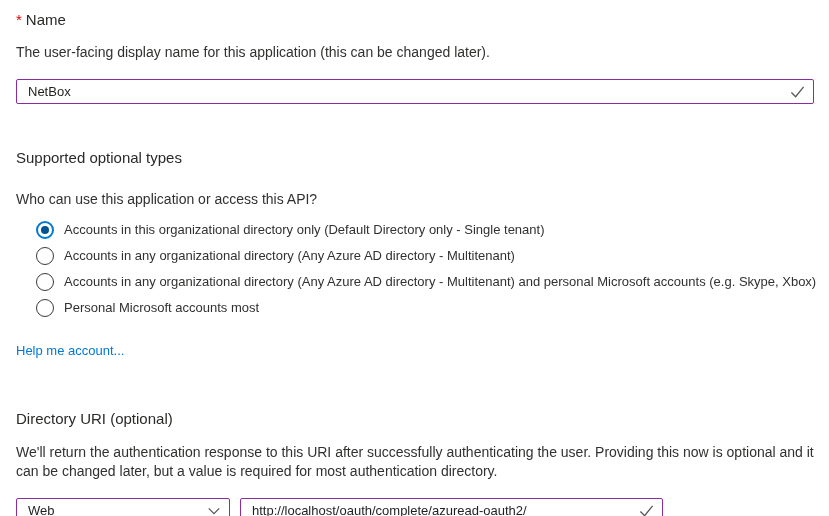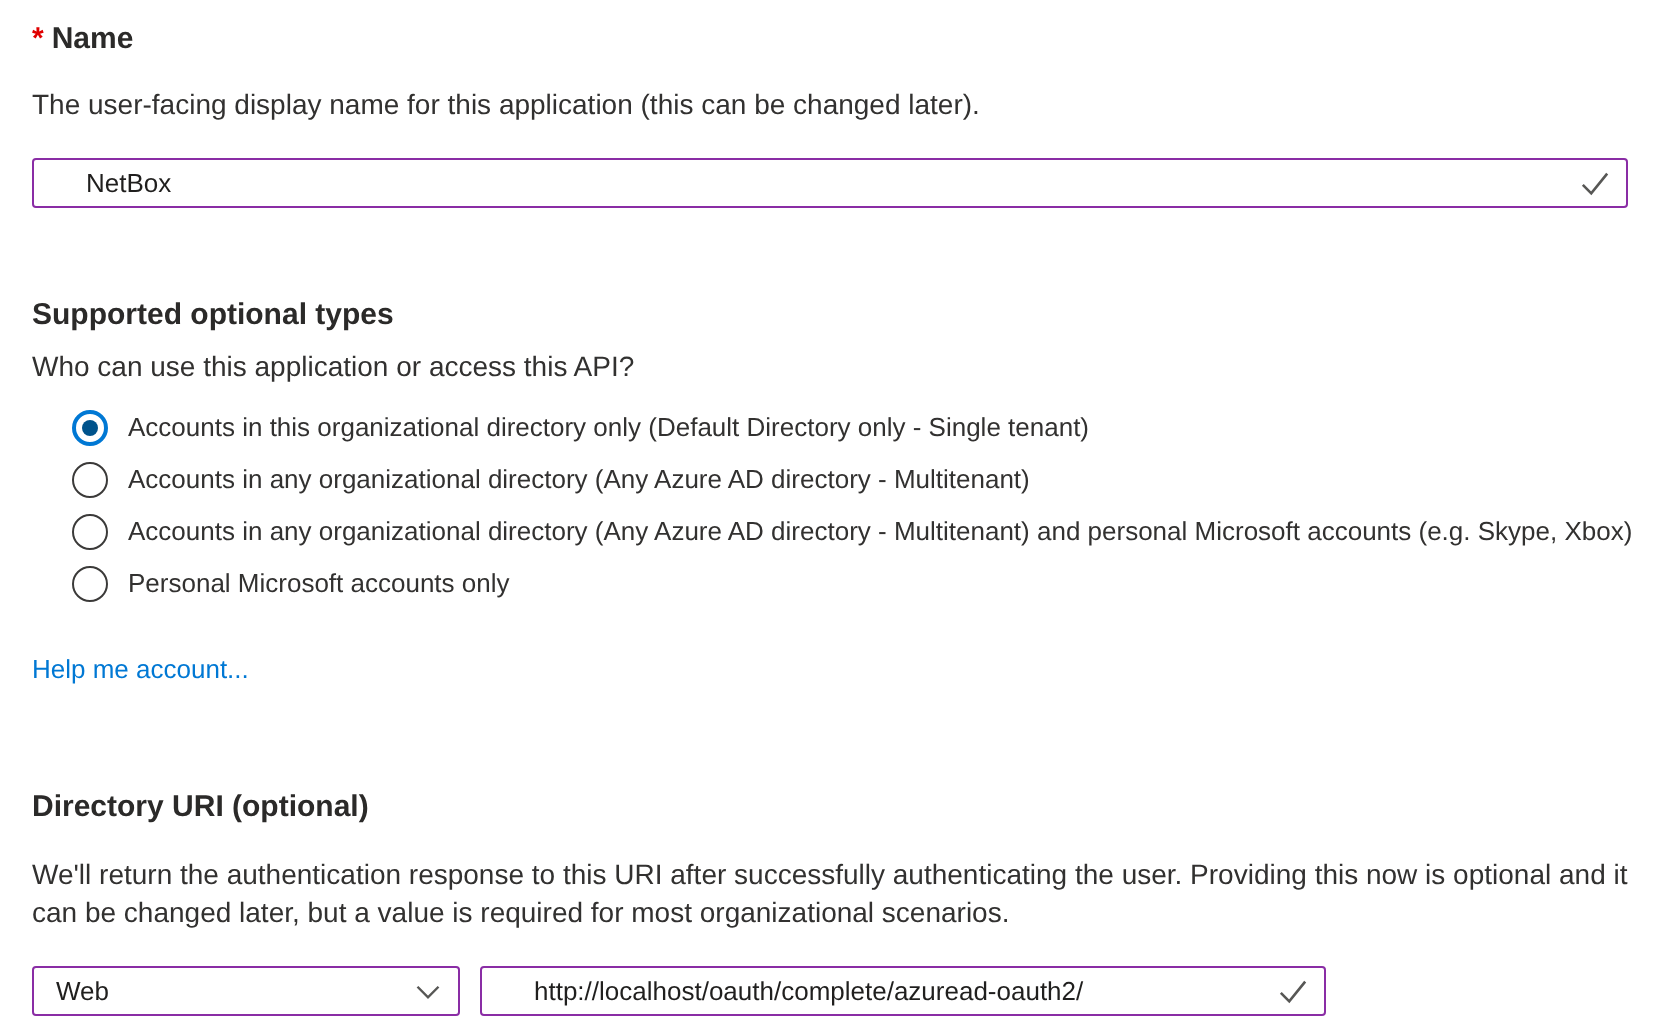--- a/index.html
+++ b/index.html
@@ -8,21 +8,21 @@
     width: 829px; height: 516px;
     font-family: "Liberation Sans", "DejaVu Sans", sans-serif;
     color: #323130;
     overflow: hidden;
   }
   .page { padding: 10px 15px 0 16px; }
 
   .section-title {
     font-size: 15px;
     line-height: 20px;
-    font-weight: 700;
+    font-weight: 400;
     color: #2b2a29;
     margin: 0;
   }
   .required { color: #e00000; margin-right: 4px; }
 
   .desc {
     font-size: 14px;
     line-height: 19px;
     color: #323130;
     margin: 0;
@@ -30,37 +30,37 @@
   .name-desc { margin-top: 13px; }
 
   .input-wrap { position: relative; }
   .name-input-wrap { margin-top: 17px; width: 798px; }
 
   input.text-field {
     width: 100%;
     height: 25px;
     border: 1px solid #8a2da5;
     border-radius: 2px;
-    padding: 0 30px 0 26px;
+    padding: 0 30px 0 11px;
     font-family: "Liberation Sans", "DejaVu Sans", sans-serif;
     font-size: 13px;
     color: #201f1e;
     background: #ffffff;
     outline: none;
   }
   .field-check {
     position: absolute;
     right: 9px; top: 50%;
     transform: translateY(-50%);
     width: 15px; height: 15px;
     display: block;
   }
 
   .account-title { margin-top: 44px; }
-  .question { margin-top: 6px; }
+  .question { margin-top: 22px; }
 
   .radio-group { margin-top: 12px; }
   .radio-row {
     display: flex;
     align-items: center;
     height: 18px;
     margin-bottom: 8px;
     cursor: pointer;
     padding-left: 20px;
   }
@@ -165,30 +165,30 @@
     <div class="radio-row">
       <span class="radio-circle"></span>
       <span class="radio-label">Accounts in any organizational directory (Any Azure AD directory - Multitenant)</span>
     </div>
     <div class="radio-row">
       <span class="radio-circle"></span>
       <span class="radio-label">Accounts in any organizational directory (Any Azure AD directory - Multitenant) and personal Microsoft accounts (e.g. Skype, Xbox)</span>
     </div>
     <div class="radio-row">
       <span class="radio-circle"></span>
-      <span class="radio-label">Personal Microsoft accounts only</span>
+      <span class="radio-label">Personal Microsoft accounts most</span>
     </div>
   </div>
 
   <a class="help-link" href="#">Help me account...</a>
 
   
   <h2 class="section-title redirect-title">Directory URI (optional)</h2>
 
-  <p class="desc redirect-desc">We'll return the authentication response to this URI after successfully authenticating the user. Providing this now is optional and it can be changed later, but a value is required for most organizational scenarios.</p>
+  <p class="desc redirect-desc">We'll return the authentication response to this URI after successfully authenticating the user. Providing this now is optional and it can be changed later, but a value is required for most authentication directory.</p>
 
   <div class="redirect-row">
     <div class="platform-select">
       <span class="select-value">Web</span>
       <svg class="chevron" viewBox="0 0 16 16">
         <path d="M2 5 L8 11 L14 5" fill="none" stroke="#575755" stroke-width="1.4"></path>
       </svg>
     </div>
     <div class="input-wrap uri-input-wrap">
       <input class="text-field" type="text" value="http://localhost/oauth/complete/azuread-oauth2/" style="">

